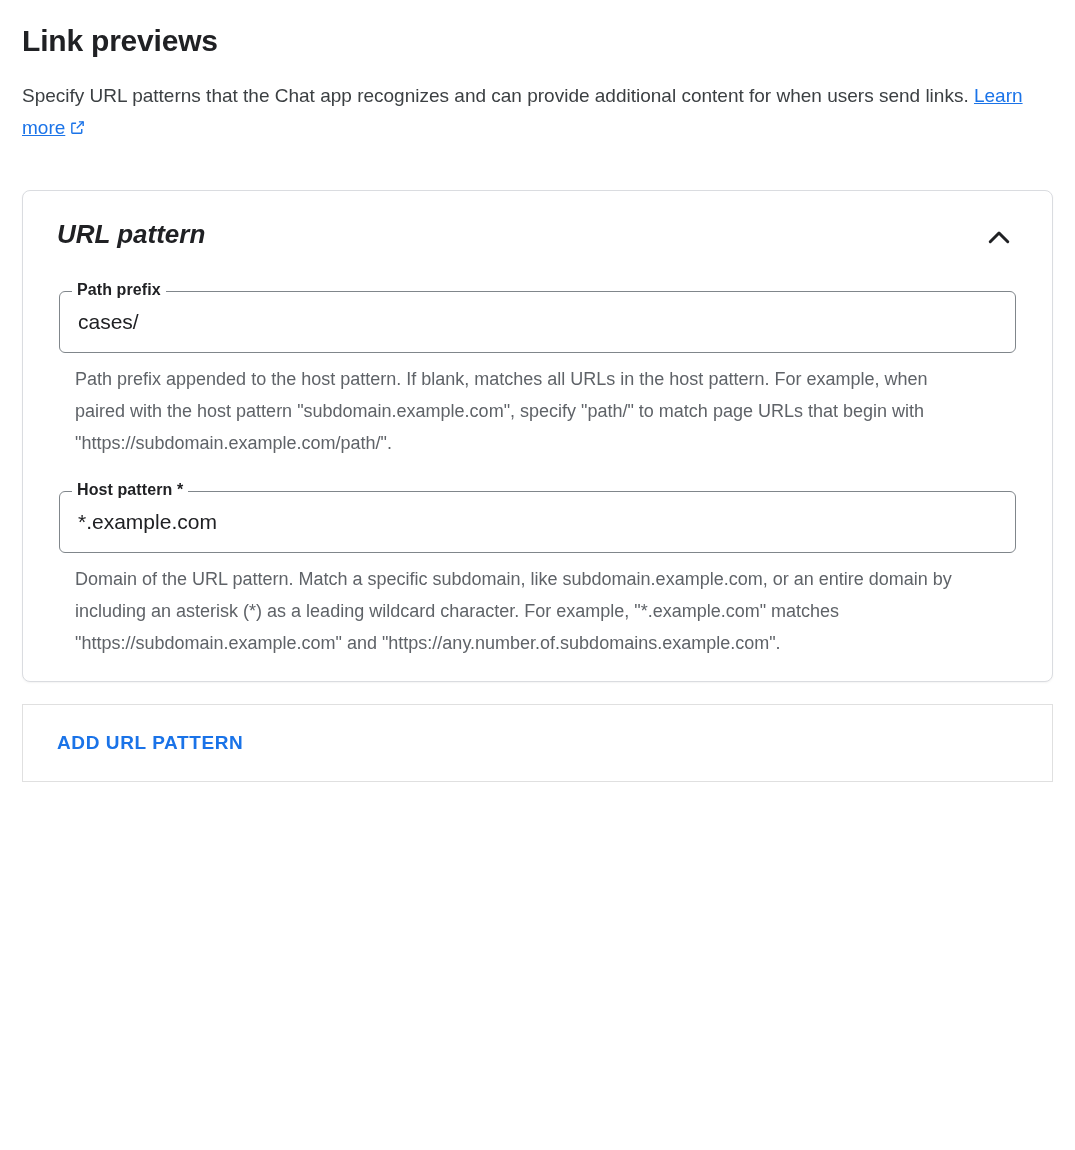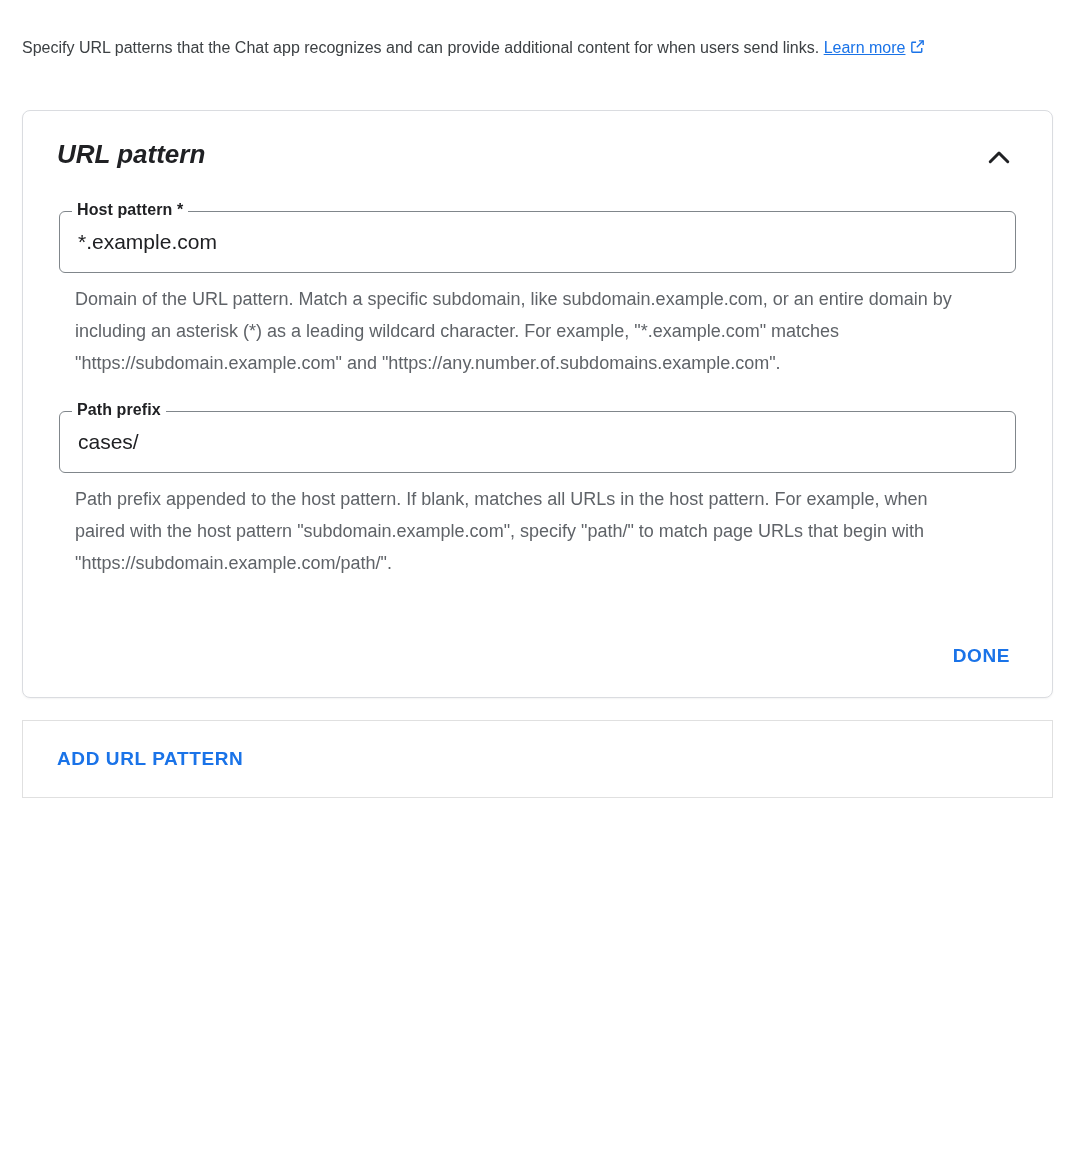--- a/index.html
+++ b/index.html
@@ -19,21 +19,21 @@
     padding: 16px 22px 0 22px;
   }
   .page-title {
     font-size: 30px;
     font-weight: bold;
     letter-spacing: -0.2px;
     color: #202124;
     margin: 8px 0 22px 0;
   }
   .page-desc {
-    font-size: 16px;
+    font-size: 19px;
     line-height: 32px;
     color: #3c4043;
     max-width: 1020px;
     margin-bottom: 44px;
   }
   .learn-more {
     color: #1a73e8;
     text-decoration: underline;
     cursor: pointer;
   }
@@ -137,57 +137,55 @@
   .add-bar .text-button {
     padding: 0;
     font-size: 19px;
   }
 </style>
 </head>
 <body>
 
 <div class="page">
 
+  <h1 class="page-title">Link previews</h1>
 
   <p class="page-desc"><span>Specify URL patterns that the Chat app recognizes and can provide additional content for when users send links. </span><a class="learn-more">Learn more</a><span class="ext-link-icon"><svg width="17" height="17" viewBox="0 0 24 24" fill="none" stroke="#1a73e8" stroke-width="2">
           <path d="M14 4h6v6"></path>
           <path d="M20 4L11 13"></path>
           <path d="M18 14v5a1 1 0 0 1-1 1H5a1 1 0 0 1-1-1V7a1 1 0 0 1 1-1h5"></path>
         </svg></span></p>
 
   <div class="card">
 
     <div class="card-header">
       <div class="card-title">URL pattern</div>
       <button class="collapse-btn">
         <svg width="30" height="30" viewBox="0 0 24 24" fill="none" stroke="#202124" stroke-width="2.4" stroke-linecap="round" stroke-linejoin="round">
             <path d="M5 15l7-7 7 7"></path>
           </svg>
       </button>
     </div>
 
     <div class="field-block">
       <div class="outlined-field">
+        <span class="field-legend">Path prefix</span>
+        <input class="field-value" type="text" value="cases/" style="">
+      </div>
+      <div class="helper-text">Path prefix appended to the host pattern. If blank, matches all URLs in the host pattern. For example, when paired with the host pattern "subdomain.example.com", specify "path/" to match page URLs that begin with "https://subdomain.example.com/path/".</div>
+    </div>
+
+    <div class="field-block">
+      <div class="outlined-field">
         <span class="field-legend">Host pattern *</span>
         <input class="field-value" type="text" value="*.example.com" style="">
       </div>
       <div class="helper-text">Domain of the URL pattern. Match a specific subdomain, like subdomain.example.com, or an entire domain by including an asterisk (*) as a leading wildcard character. For example, "*.example.com" matches "https://subdomain.example.com" and "https://any.number.of.subdomains.example.com".</div>
     </div>
 
-    <div class="field-block">
-      <div class="outlined-field">
-        <span class="field-legend">Path prefix</span>
-        <input class="field-value" type="text" value="cases/" style="">
-      </div>
-      <div class="helper-text">Path prefix appended to the host pattern. If blank, matches all URLs in the host pattern. For example, when paired with the host pattern "subdomain.example.com", specify "path/" to match page URLs that begin with "https://subdomain.example.com/path/".</div>
-    </div>
-
-    <div class="card-actions">
-      <button class="text-button">DONE</button>
-    </div>
 
   </div>
 
   <div class="add-bar">
     <button class="text-button">ADD URL PATTERN</button>
   </div>
 
 </div>
 
 </body></html>

